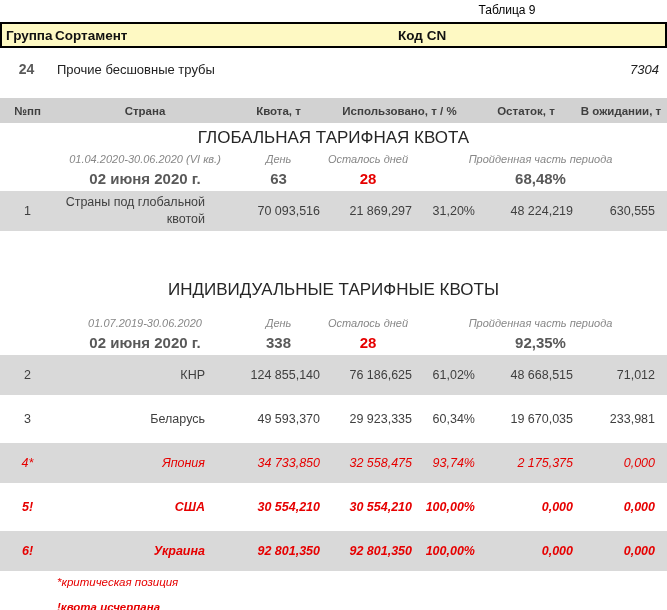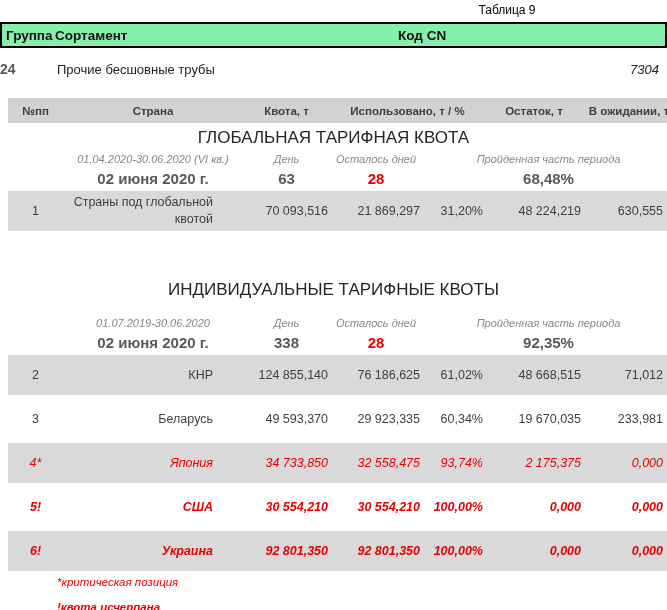--- a/index.html
+++ b/index.html
@@ -10,31 +10,31 @@
     color:#3f3f3f; overflow:hidden;
   }
   .page { width:667px; height:610px; position:relative; }
 
   
   .tbl-label { margin:3px 0 0 400px; width:214px; text-align:center;
                font-size:12px; color:#000; height:19px; }
 
   
   .top-grid { display:grid; grid-template-columns:53px 343px 263px; }
-  .top-header { background:#86efac; border:2px solid #000; height:26px;
+  .top-header { background:#fef9c3; border:2px solid #000; height:26px;
                 align-items:center; font-weight:bold; font-size:13.5px; color:#111; }
   .top-header .c1 { padding-left:4px; }
   .top-header .c2, .top-header .c3 { text-align:left; }
   .top-row { margin-top:11px; height:20px; align-items:center; font-size:13px; color:#222; }
-  .top-row .c1 { text-align:left; font-weight:bold; color:#595959; font-size:14px; }
+  .top-row .c1 { text-align:center; font-weight:bold; color:#595959; font-size:14px; }
   .top-row .c2 { padding-left:4px; }
   .top-row .c3 { text-align:right;font-style:italic; }
 
   
-  .grid { display:grid; grid-template-columns:55px 180px 87px 92px 63px 98px 92px;margin-left:8px; }
+  .grid { display:grid; grid-template-columns:55px 180px 87px 92px 63px 98px 92px; }
   .main-header { background:#d2d2d2; height:25px; margin-top:19px;
                  align-items:center; font-weight:bold; font-size:11.5px; color:#3f3f3f; }
   .main-header > div { text-align:center; }
   .span2 { grid-column:span 2; }
   .span3 { grid-column:span 3; }
 
   .section-title { text-align:center; font-size:17px; color:#262626;
                    height:21px; padding-top:5px; }
 
   .date-labels { height:21px; align-items:end; font-size:11px; color:#878787; }

